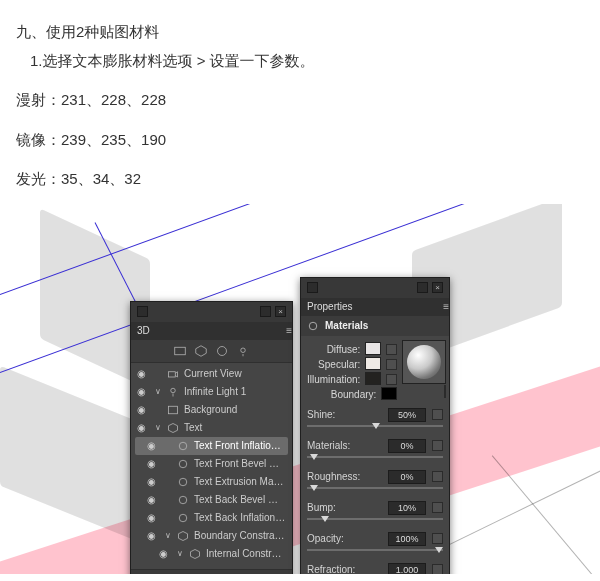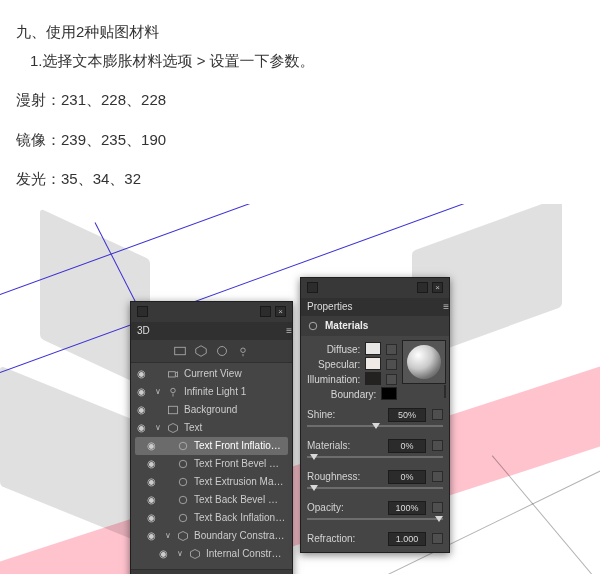--- a/index.html
+++ b/index.html
@@ -315,20 +315,30 @@
               <span class="nm">Roughness:</span>
               <span class="val">0%</span>
               <span class="fld"></span>
             </div>
             <div class="track">
               <span class="thumb" style="left:2%"></span>
             </div>
           </div>
           <div class="sl">
             <div class="top">
+              <span class="nm">Bump:</span>
+              <span class="val">10%</span>
+              <span class="fld"></span>
+            </div>
+            <div class="track">
+              <span class="thumb" style="left:10%"></span>
+            </div>
+          </div>
+          <div class="sl">
+            <div class="top">
               <span class="nm">Opacity:</span>
               <span class="val">100%</span>
               <span class="fld"></span>
             </div>
             <div class="track">
               <span class="thumb" style="left:94%"></span>
             </div>
           </div>
           <div class="sl">
             <div class="top">

